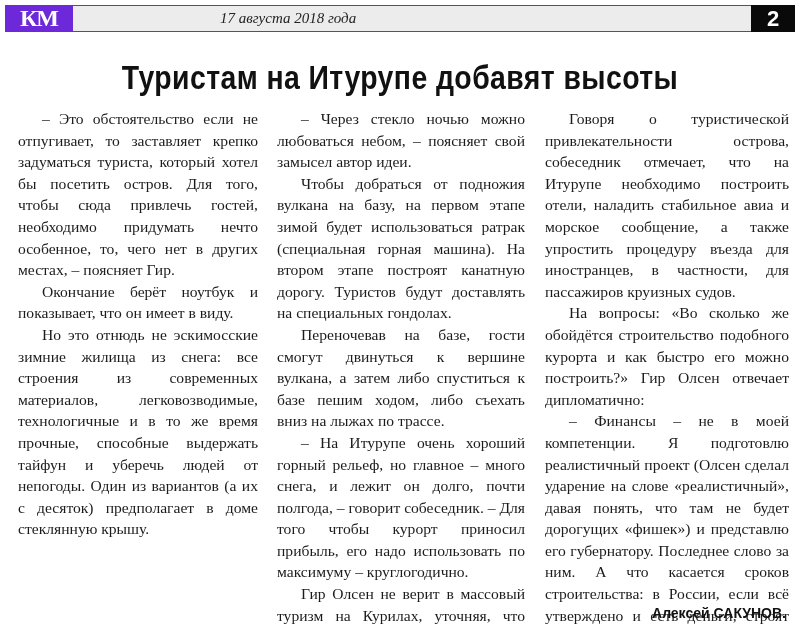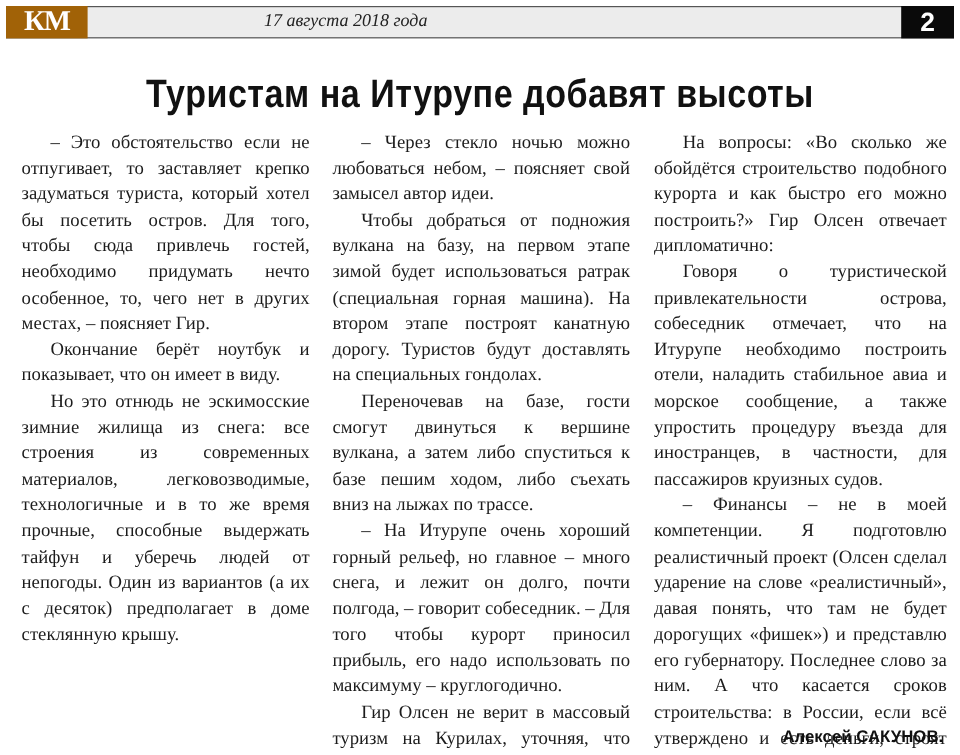--- a/index.html
+++ b/index.html
@@ -1,18 +1,18 @@
 <!DOCTYPE html>
 <html><head>
 <meta charset="utf-8">
 <style>
   html, body { margin: 0; padding: 0; background: #ffffff; }
   body { width: 800px; height: 629px; overflow: hidden; position: relative; color: #1a1a1a; }
   .header-bar { position: absolute; left: 5px; top: 5px; width: 790px; height: 27px; background: #ececec; border-top: 1px solid #555; border-bottom: 1px solid #555; box-sizing: border-box; }
-  .logo-box { position: absolute; left: 5px; top: 5px; width: 68px; height: 27px; background: #a16207; color: #fff; font-family: "Liberation Serif", serif; font-weight: bold; font-size: 24px; line-height: 27px; text-align: center; letter-spacing: -1px; }
+  .logo-box { position: absolute; left: 5px; top: 5px; width: 68px; height: 27px; background: #6d28d9; color: #fff; font-family: "Liberation Serif", serif; font-weight: bold; font-size: 24px; line-height: 27px; text-align: center; letter-spacing: -1px; }
   .page-box { position: absolute; left: 751px; top: 5px; width: 44px; height: 27px; background: #0a0a0a; color: #fff; font-family: "Liberation Sans", sans-serif; font-weight: bold; font-size: 22px; line-height: 27px; text-align: center; }
   .issue-date { position: absolute; left: 220px; top: 5px; width: 300px; height: 44px; font-family: "Liberation Serif", serif; font-style: italic; font-size: 15px; line-height: 27px; color: #222; }
   .headline { position: absolute; left: 0; top: 58px; width: 800px; text-align: center; font-family: "Liberation Sans", sans-serif; font-weight: bold; font-size: 33px; line-height: 40px; color: #111; transform: scaleX(0.86); transform-origin: 400px 0; letter-spacing: 0.5px; }
   .col { position: absolute; top: 108px; font-family: "Liberation Serif", serif; font-size: 15.6px; line-height: 21.6px; color: #1c1c1c; text-align: justify; }
   .col1 { left: 18px; width: 240px; }
   .col2 { left: 277px; width: 248px; }
   .col3 { left: 545px; width: 244px; }
   .col p { margin: 0; text-indent: 24px; text-align: justify; hyphens: manual; }
   .continuation-note { font-style: italic; font-size: 11.5px; line-height: 14px; text-align: left; text-indent: 0; margin: 0 0 0 32px; color: #333; }
   .col p.no-indent { text-indent: 0; }
@@ -37,18 +37,18 @@
 <div class="col col2">
   <p>– Через стекло ночью можно любоваться небом, – поясняет свой замысел автор идеи.</p>
   <p>Чтобы добраться от подножия вулкана на базу, на первом этапе зимой будет использоваться ратрак (специальная горная машина). На втором этапе построят канатную дорогу. Туристов будут доставлять на специальных гондолах.</p>
   <p>Переночевав на базе, гости смогут двинуться к вершине вулкана, а затем либо спуститься к базе пешим ходом, либо съехать вниз на лыжах по трассе.</p>
   <p>– На Итурупе очень хороший горный рельеф, но главное – много снега, и лежит он долго, почти полгода, – говорит собеседник. – Для того чтобы курорт приносил прибыль, его надо использовать по максимуму – круглогодично.</p>
   <p>Гир Олсен не верит в массовый туризм на Курилах, уточняя, что будущее за эксклюзивными предложениями.</p>
 
 </div>
 
 <div class="col col3">
+  <p>Говоря о туристической привлекательности острова, собеседник отмечает, что на Итурупе необходимо построить отели, наладить стабильное авиа и морское сообщение, а также упростить процедуру въезда для иностранцев, в частности, для пассажиров круизных судов.</p>
   <p>На вопросы: «Во сколько же обойдётся строительство подобного курорта и как быстро его можно построить?» Гир Олсен отвечает дипломатично:</p>
-  <p>Говоря о туристической привлекательности острова, собеседник отмечает, что на Итурупе необходимо построить отели, наладить стабильное авиа и морское сообщение, а также упростить процедуру въезда для иностранцев, в частности, для пассажиров круизных судов.</p>
   <p>– Финансы – не в моей компетенции. Я подготовлю реалистичный проект (Олсен сделал ударение на слове «реалистичный», давая понять, что там не будет дорогущих «фишек») и представлю его губернатору. Последнее слово за ним. А что касается сроков строительства: в России, если всё утверждено и есть деньги, строят очень быстро.</p>
 </div>
 
 <div class="byline">Алексей САКУНОВ.</div>
 
 </body></html>

